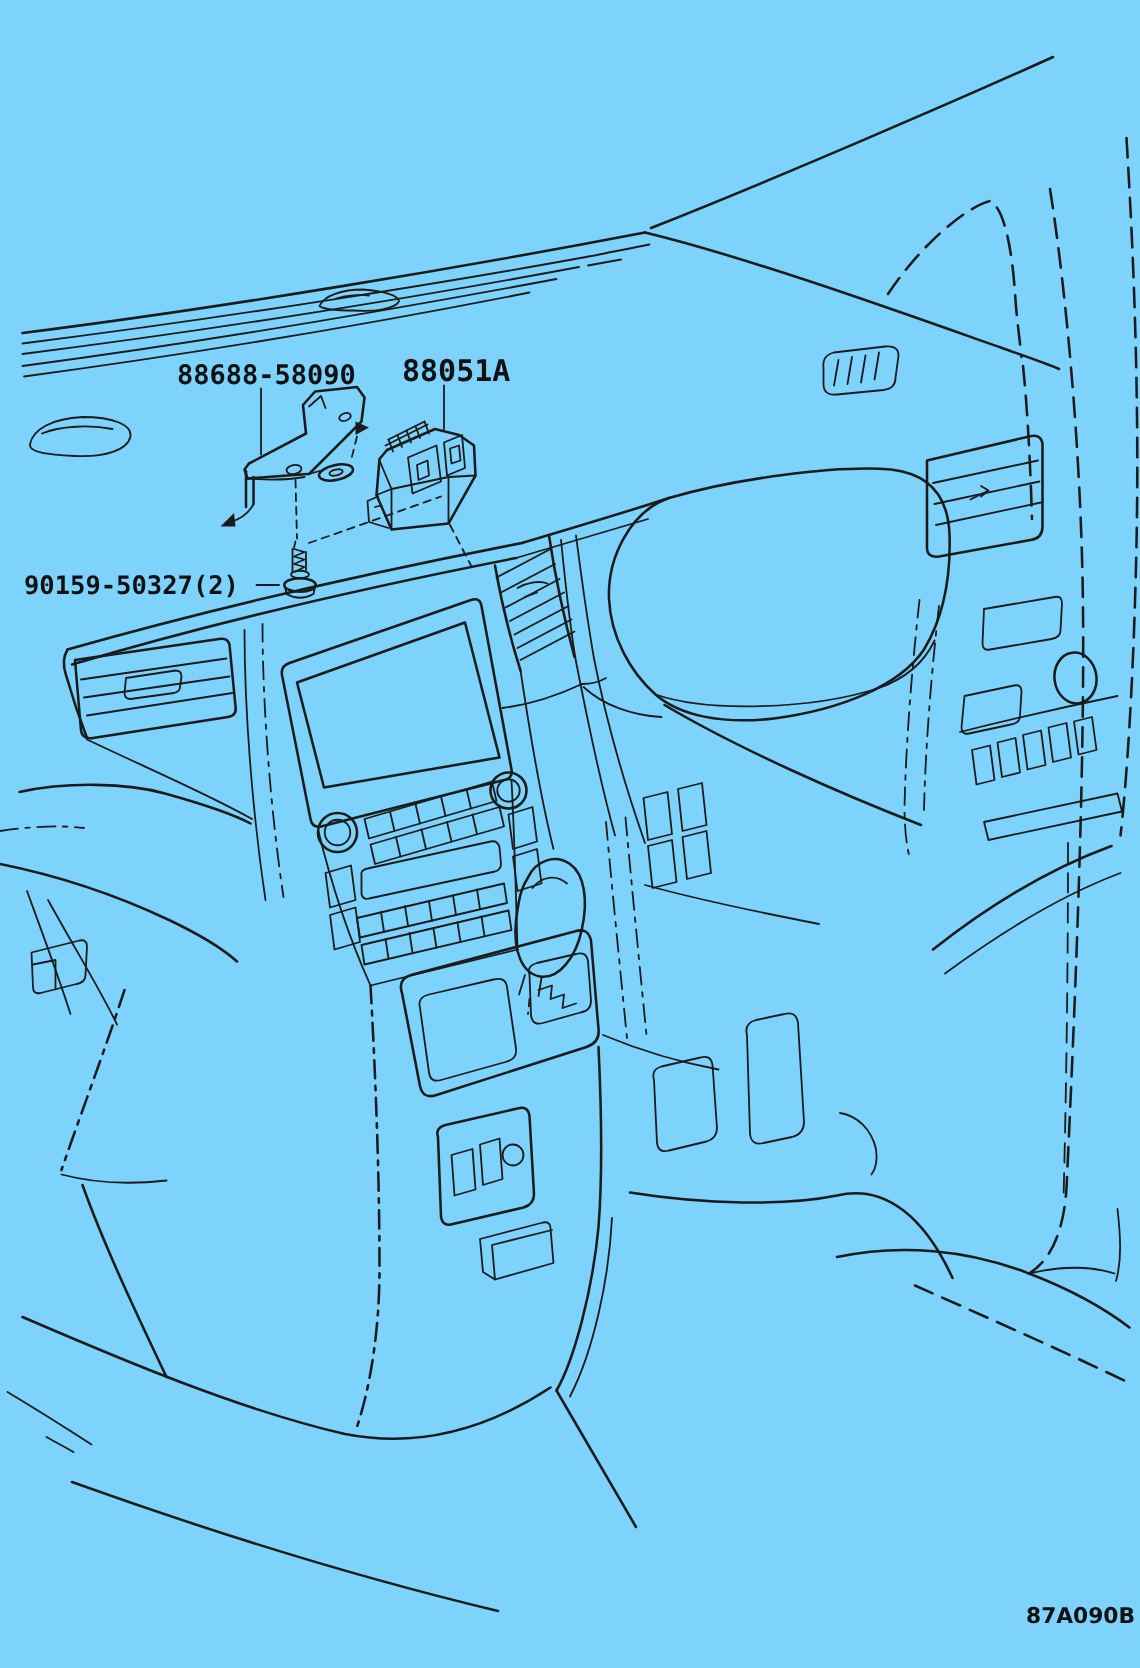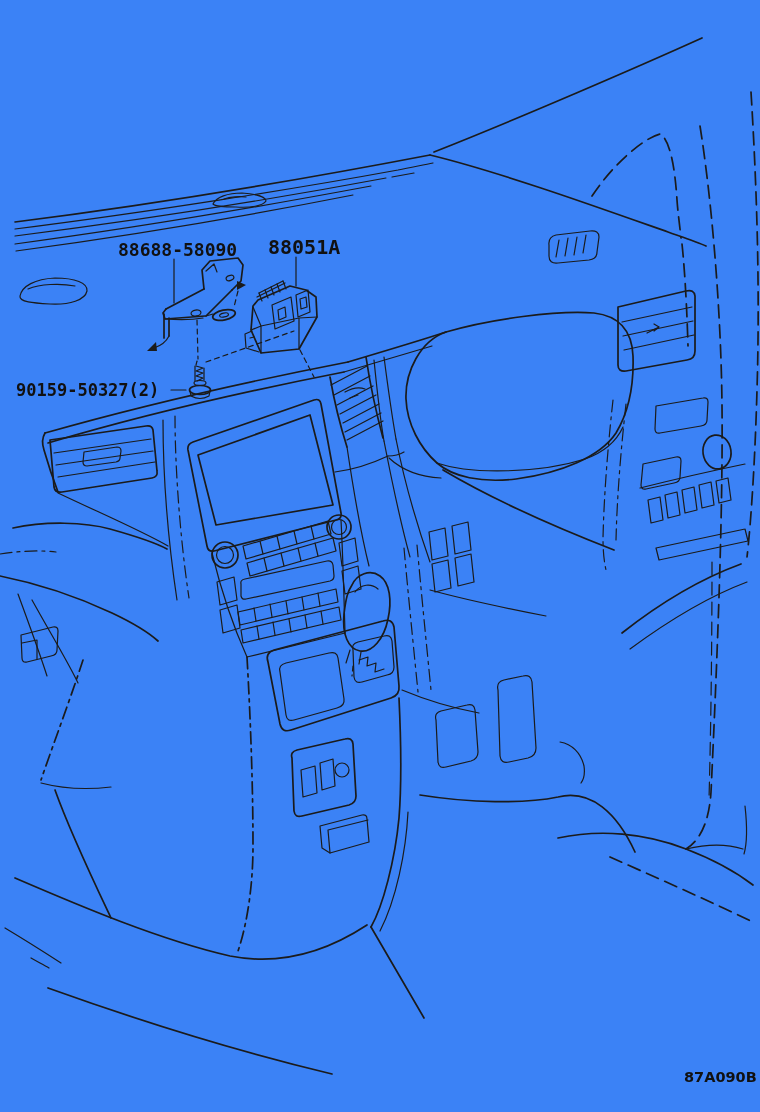--- a/index.html
+++ b/index.html
@@ -1,16 +1,16 @@
 <!DOCTYPE html>
 <html><head>
 <meta charset="utf-8">
 <style>
   html,body{margin:0;padding:0;background:#ffffff;}
-  .stage{position:relative;width:760px;height:1112px;background:#3b82f6;overflow:hidden;
+  .stage{position:relative;width:760px;height:1112px;background:#7dd3fc;overflow:hidden;
          font-family:"DejaVu Sans",sans-serif;}
   svg{position:absolute;left:0;top:0;}
   
   .s{fill:none;stroke:#1b1b1b;stroke-width:1.7;stroke-linecap:round;stroke-linejoin:round;}
   .t{fill:none;stroke:#1b1b1b;stroke-width:1.2;stroke-linecap:round;stroke-linejoin:round;}
   .d1{stroke-dasharray:13 7;}
   .d2{stroke-dasharray:12 5 3 5;}
   .d3{stroke-dasharray:5 4;}
   .f{fill:#1b1b1b;stroke:none;}
   .part-label{font-family:"DejaVu Sans Mono",monospace;font-weight:bold;fill:#111;}

